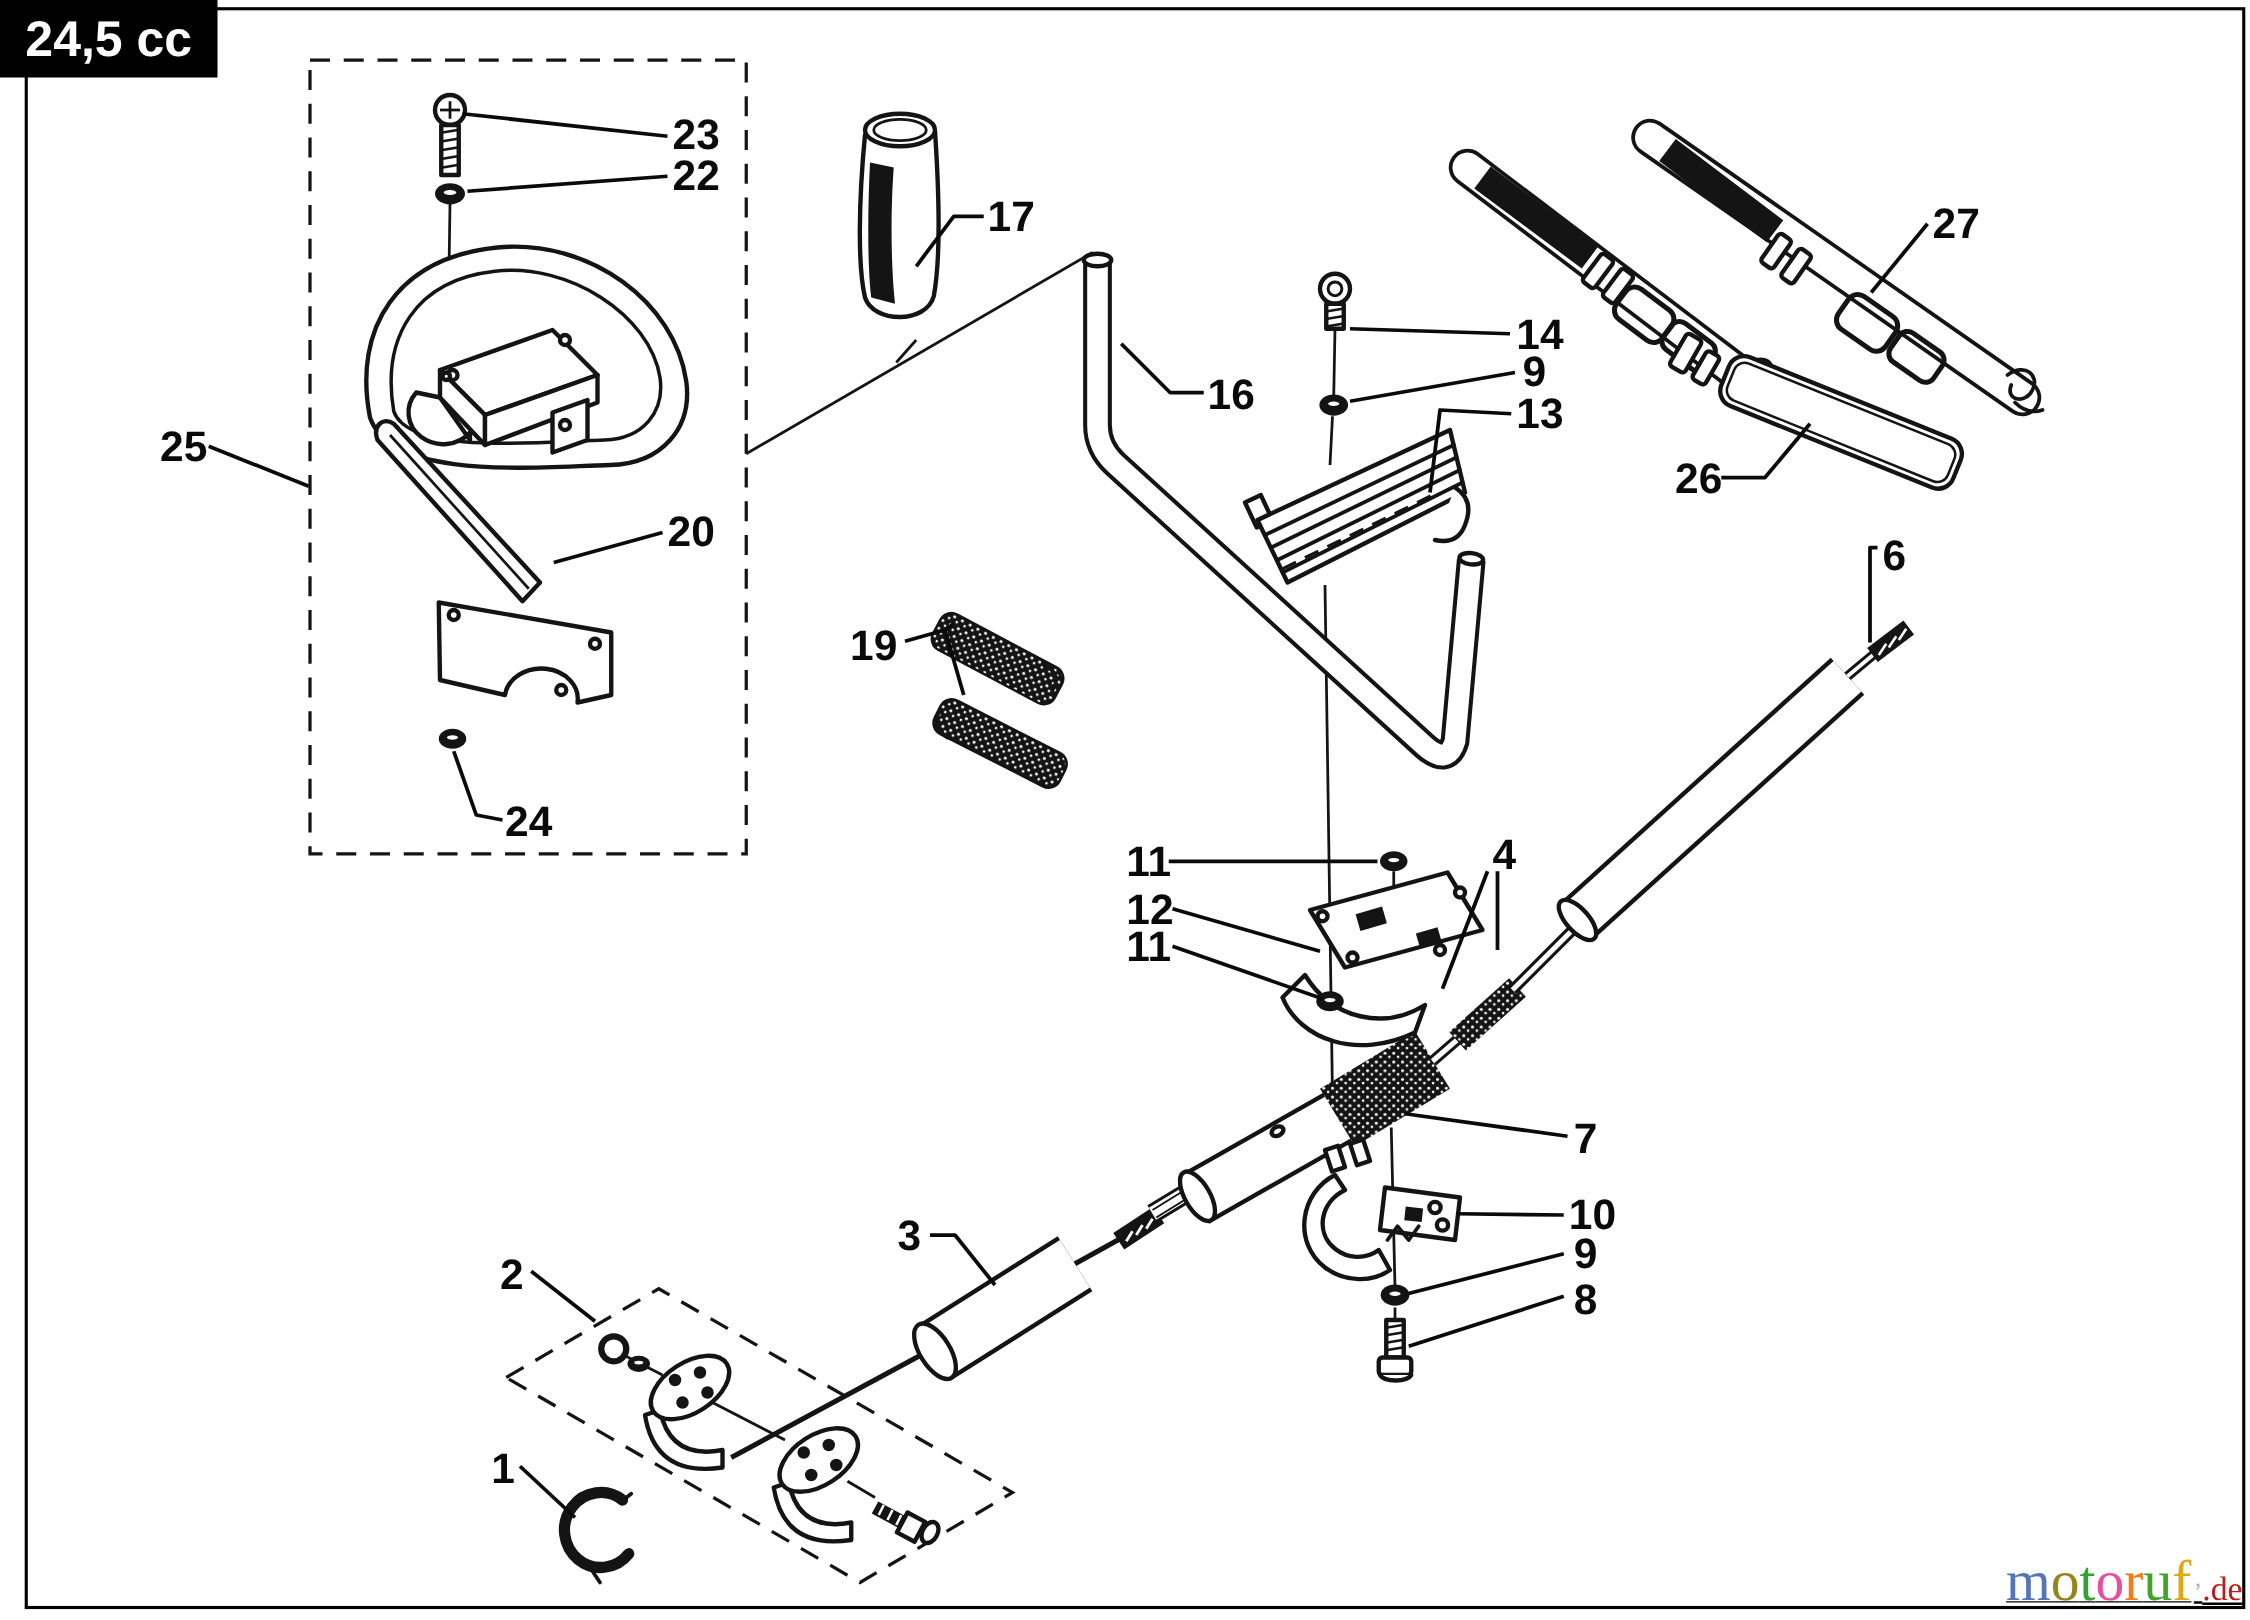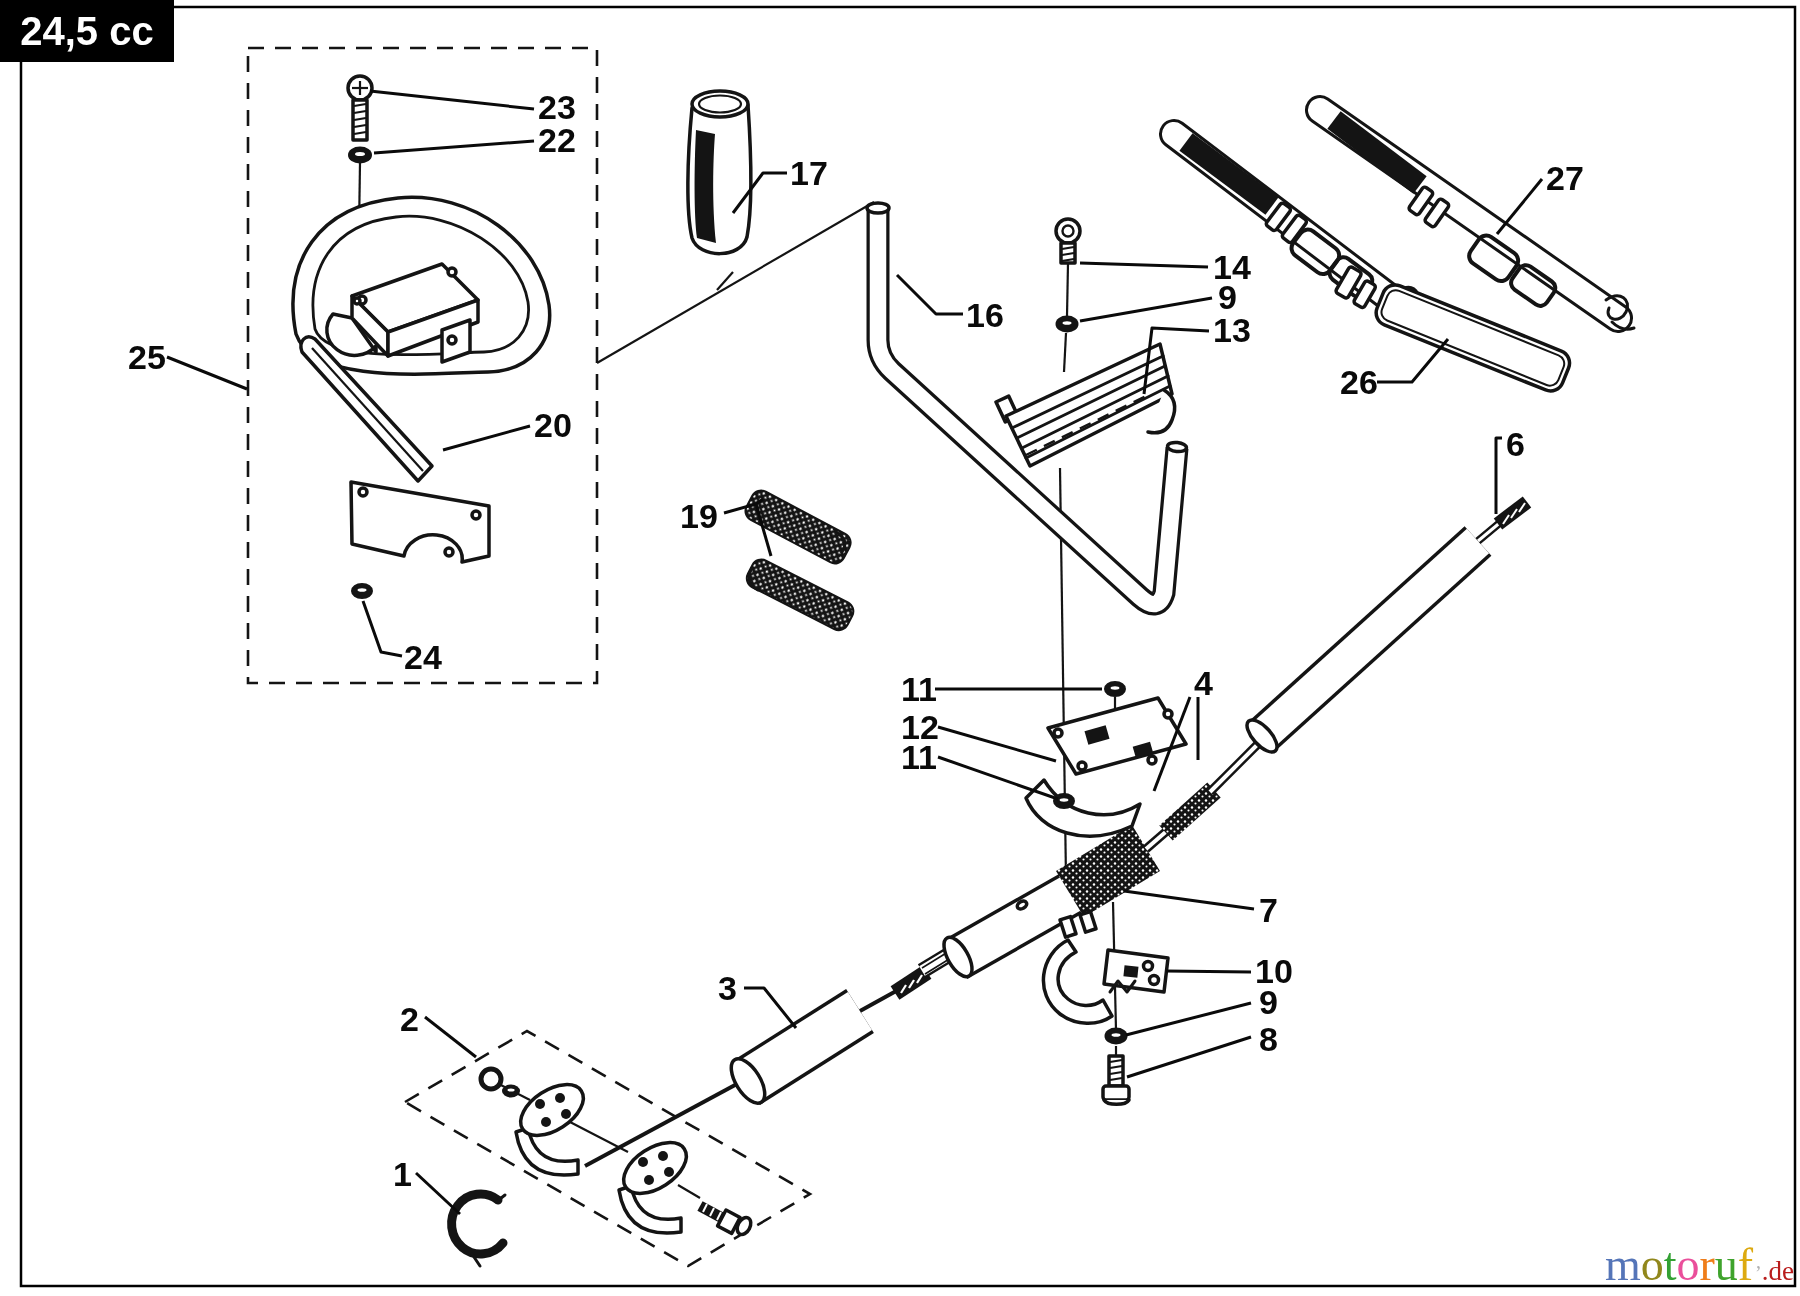--- a/index.html
+++ b/index.html
@@ -15,21 +15,21 @@
   .badge-text{font:700 40px "Liberation Sans",sans-serif;fill:#ffffff;}
   .leader{stroke:#0a0a0a;stroke-width:3;fill:none;stroke-linejoin:round;}
   .ln{stroke:#141414;fill:none;stroke-width:3;stroke-linecap:round;stroke-linejoin:round;}
   .part{stroke:#141414;fill:#ffffff;stroke-width:3.5;stroke-linejoin:round;stroke-linecap:round;}
   .thin{stroke:#141414;fill:none;stroke-width:2.2;}
   .inkfill{fill:#141414;stroke:none;}
   .dashedbox{stroke:#141414;stroke-width:2.6;fill:none;stroke-dasharray:16 11;}
   .logo{
     position:absolute;right:6px;bottom:8px;
     font-family:"Liberation Serif",serif;
-    display:flex;align-items:baseline;line-height:1;
+    display:flex;align-items:baseline;line-height:1;text-decoration:underline;
   }
   .logo .word span{font-size:46px;font-weight:500;}
   .logo .tick{font-size:20px;margin-left:2px;}
   .logo .suffix{font-size:27px;}
 </style>
 </head>
 <body>
 
 <div class="page">
 <svg viewBox="0 0 1800 1296" width="1800" height="1296">

